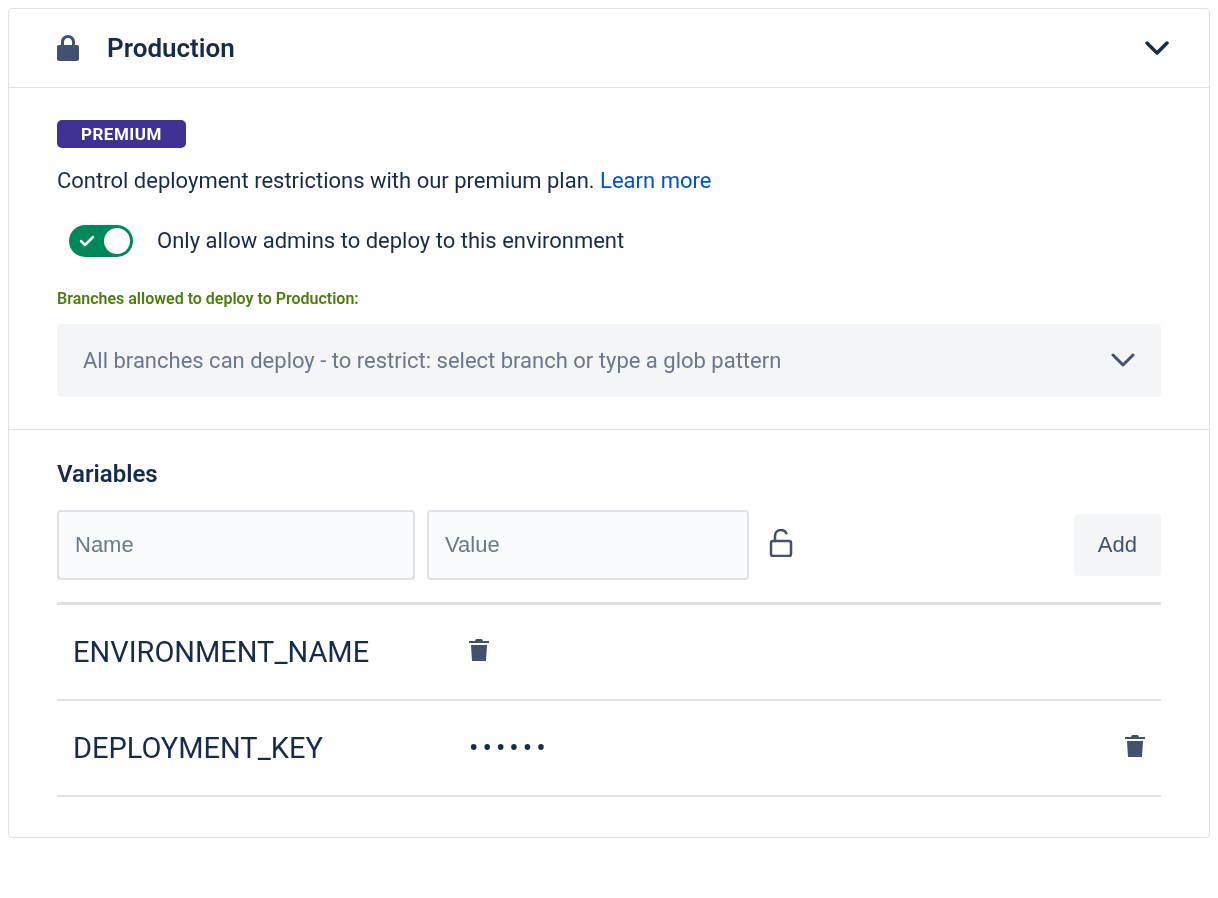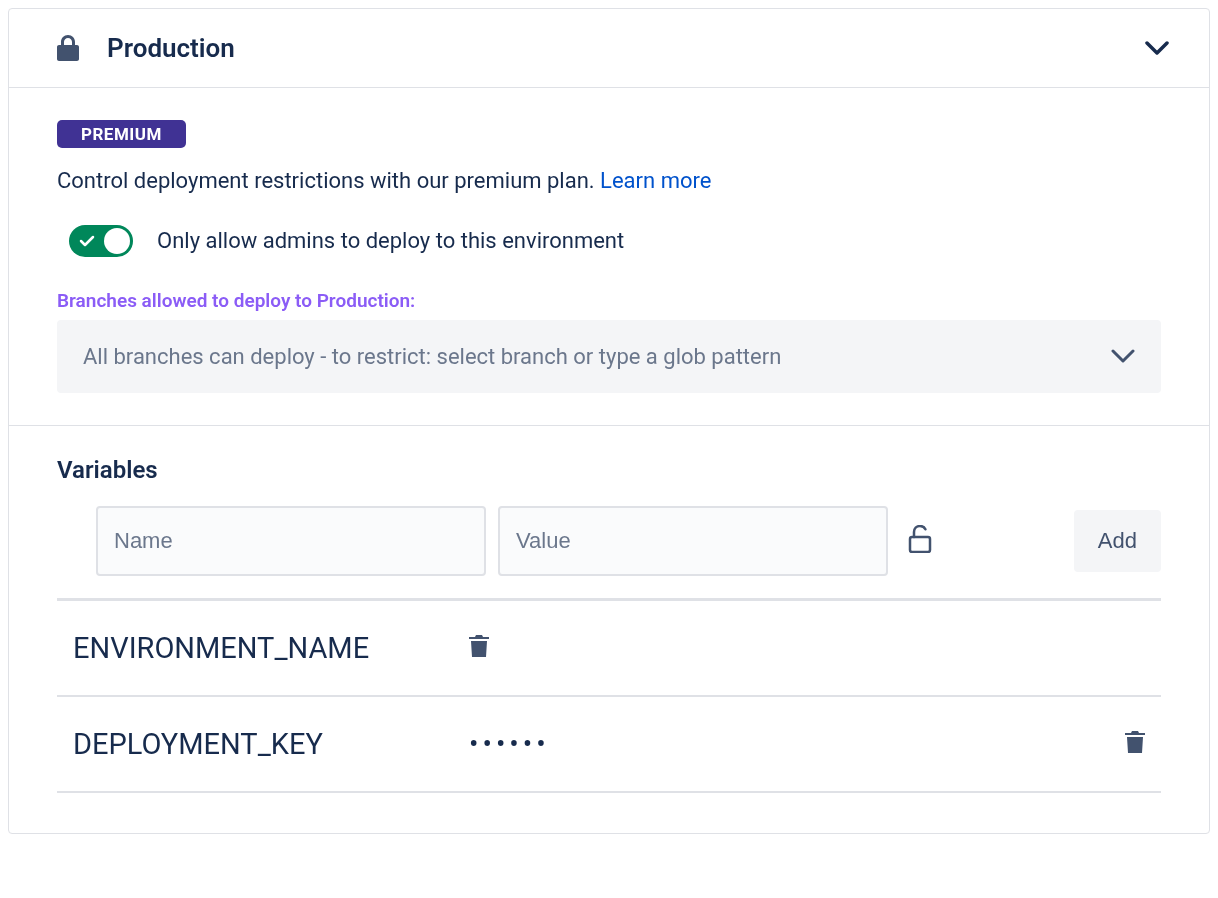--- a/index.html
+++ b/index.html
@@ -106,24 +106,24 @@
       width: 26px;
       height: 26px;
       background: #fff;
       border-radius: 50%;
     }
     .toggle-label {
       font-size: 22px;
       color: #172B4D;
     }
     .branches-label {
-      font-size: 19px;
+      font-size: 16px;
       font-weight: 600;
-      color: #8b5cf6;
-      margin-bottom: 8px;
+      color: #4d7c0f;
+      margin-bottom: 16px;
     }
     .select-box {
       background: #F4F5F7;
       border-radius: 4px;
       padding: 24px 26px;
       display: flex;
       align-items: center;
       justify-content: space-between;
       cursor: pointer;
     }
@@ -154,25 +154,24 @@
       border-radius: 4px;
       padding: 20px 16px;
       font-size: 22px;
       color: #172B4D;
       outline: none;
     }
     .var-input::placeholder {
       color: #6B778C;
     }
     .var-input-name {
-      width: 390px;
-      margin-left: 39px;
+      width: 358px;
     }
     .var-input-value {
-      width: 390px;
+      width: 322px;
     }
     .lock-open-btn {
       display: flex;
       align-items: center;
       justify-content: center;
       width: 40px;
       height: 40px;
       cursor: pointer;
       color: #42526E;
       flex-shrink: 0;

